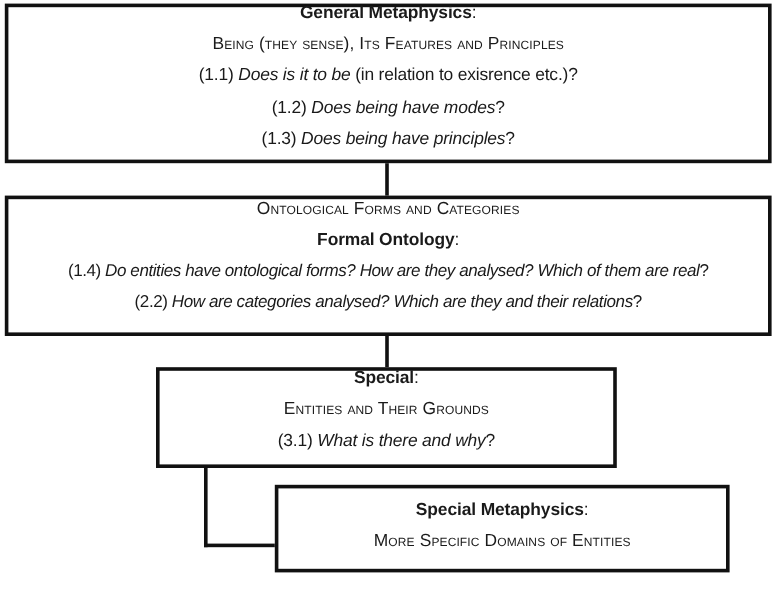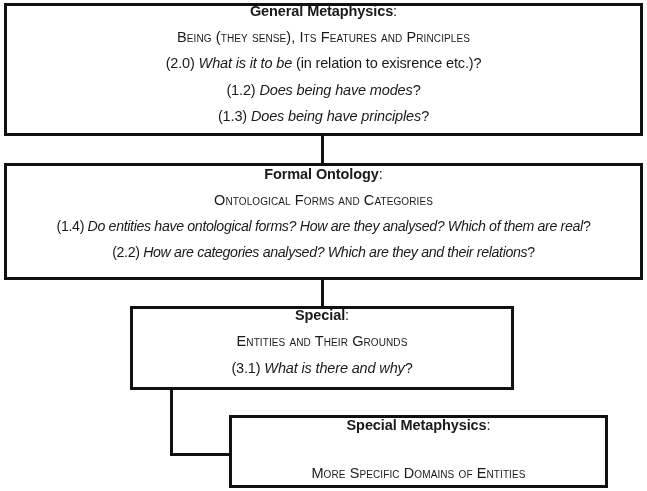--- a/index.html
+++ b/index.html
@@ -94,36 +94,36 @@
   <div class="line" style="left:321px; top:133px; width:3px; height:32px;"></div>
 
   <div class="line" style="left:321px; top:278px; width:3px; height:30px;"></div>
 
   <div class="line" style="left:170px; top:388px; width:3px; height:68px;"></div>
   <div class="line" style="left:170px; top:453px; width:62px; height:3px;"></div>
 
   <div class="box" id="box-general" style="left:4px; top:3px; width:639px; height:133px;">
     <div class="row heading"><span>General Metaphysics</span><span class="colon">:</span></div>
     <div class="row subhead">Being (they sense), Its Features and Principles</div>
-    <div class="row qline"><span class="num">(2.0)</span> <em>What is it to be</em><span> (in relation to exisrence etc.)?</span></div>
+    <div class="row qline"><span class="num">(1.1)</span> <em>Does is it to be</em><span> (in relation to exisrence etc.)?</span></div>
     <div class="row qline"><span class="num">(1.2)</span> <em>Does being have modes</em><span>?</span></div>
     <div class="row qline"><span class="num">(1.3)</span> <em>Does being have principles</em><span>?</span></div>
   </div>
 
   <div class="box" id="box-formal" style="left:4px; top:163px; width:639px; height:117px;">
+    <div class="row subhead">Ontological Forms and Categories</div>
     <div class="row heading"><span>Formal Ontology</span><span class="colon">:</span></div>
-    <div class="row subhead">Ontological Forms and Categories</div>
     <div class="row qline"><span class="num">(1.4)</span> <em>Do entities have ontological forms? How are they analysed? Which of them are real</em><span>?</span></div>
     <div class="row qline"><span class="num">(2.2)</span> <em>How are categories analysed? Which are they and their relations</em><span>?</span></div>
   </div>
 
   <div class="box" id="box-ontology" style="left:130px; top:306px; width:384px; height:84px;">
     <div class="row heading"><span>Special</span><span class="colon">:</span></div>
     <div class="row subhead">Entities and Their Grounds</div>
     <div class="row qline"><span class="num">(3.1)</span> <em>What is there and why</em><span>?</span></div>
   </div>
 
-  <div class="box" id="box-special" style="left:229px; top:415px; width:379px; height:73px;justify-content:space-between;">
+  <div class="box" id="box-special" style="left:229px; top:404px; width:379px; height:73px;">
     <div class="row heading"><span>Special Metaphysics</span><span class="colon">:</span></div>
     <div class="row subhead">More Specific Domains of Entities</div>
   </div>
 
 </div>
 
 </body></html>

